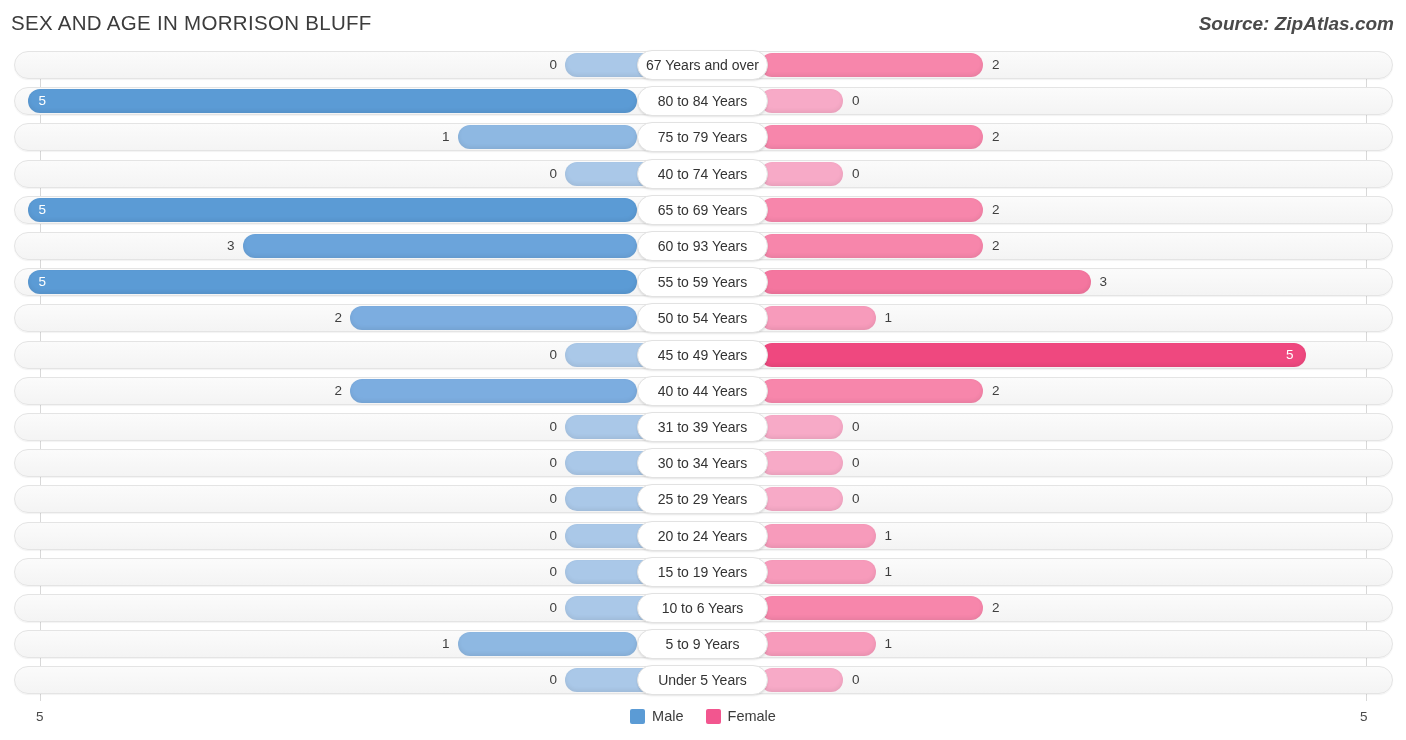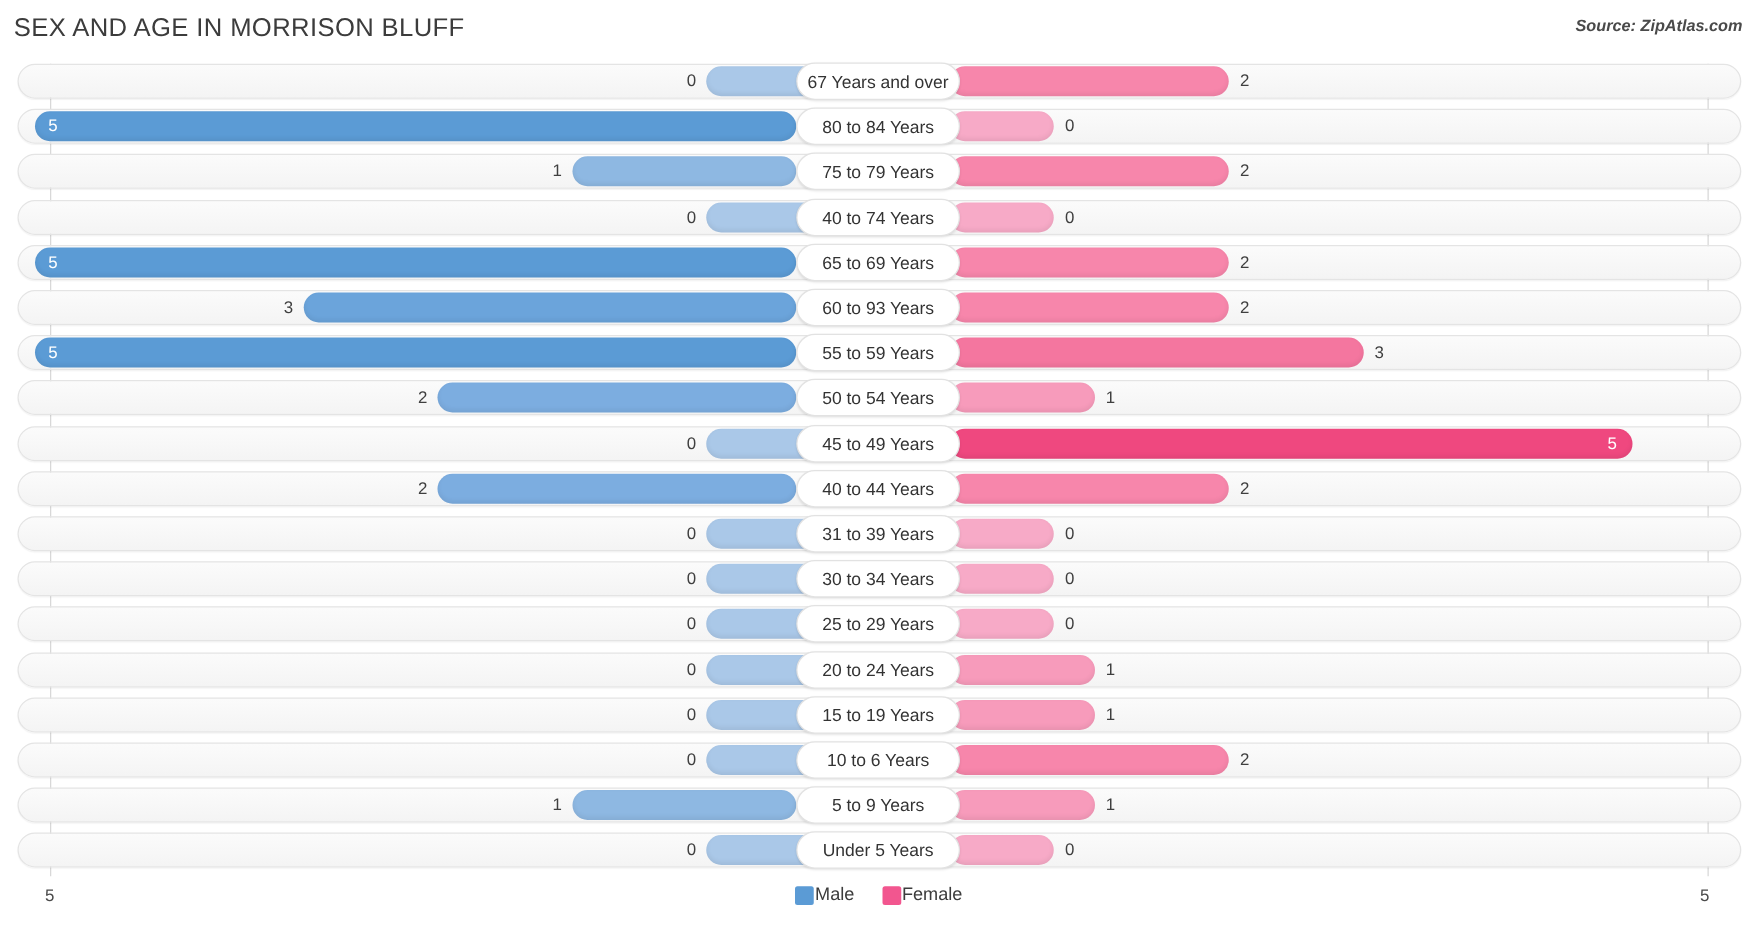--- a/index.html
+++ b/index.html
@@ -13,21 +13,21 @@
 
   
   .header { position: absolute; left: 0; top: 0; width: 1406px; height: 46px; }
   .title {
     position: absolute; left: 11px; top: 11px;
     font-size: 20.5px; color: #3c3c3c; letter-spacing: .3px;
     white-space: nowrap;
   }
   .source {
     position: absolute; right: 12px; top: 13px;
-    font-size: 13px; font-style: italic; font-weight: bold;
+    font-size: 19px; font-style: italic; font-weight: bold;
     color: #4a4a4a; white-space: nowrap; text-align: center;
   }
 
   
   .plot { position: absolute; left: 0; top: 47px; width: 1406px; height: 654px; }
   .centerline {
     position: absolute; left: 40px; top: 4px; width: 1px; height: 650px;
     background: #d8d8d8;
   }
   .centerline.right { left: 1366px; }
@@ -73,21 +73,21 @@
   }
 
   
   .footer { position: absolute; left: 0; top: 701px; width: 1406px; height: 39px; }
   .axis-l { position: absolute; left: 36px; top: 8px; font-size: 13.5px; color: #4a4a4a; }
   .axis-r { position: absolute; left: 1360px; top: 8px; font-size: 13.5px; color: #4a4a4a; }
   .legend {
     position: absolute; left: 0; right: 0; top: 7px;
     display: flex; justify-content: center; align-items: center; gap: 22px;
   }
-  .lg { display: flex; align-items: center; gap: 1px; }
+  .lg { display: flex; align-items: center; gap: 7px; }
   .sw { width: 15px; height: 15px; border-radius: 2px; }
   .lgt { font-size: 14.5px; color: #3c3c3c; }
 </style>
 </head>
 <body>
 
 <div id="app">
 
   <div class="header">
     <div class="title">SEX AND AGE IN MORRISON BLUFF</div>

